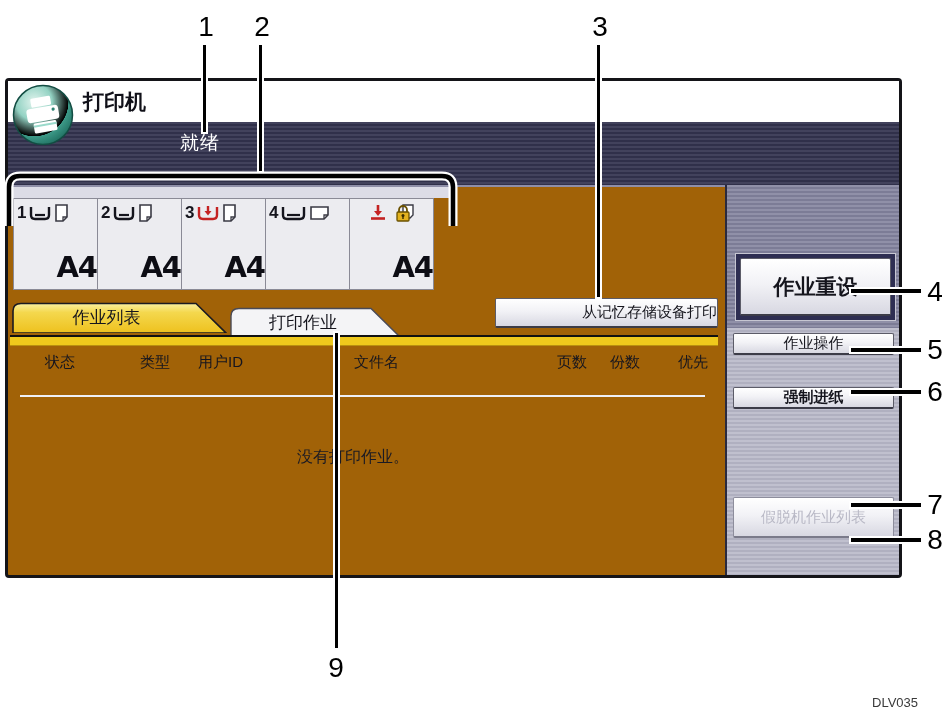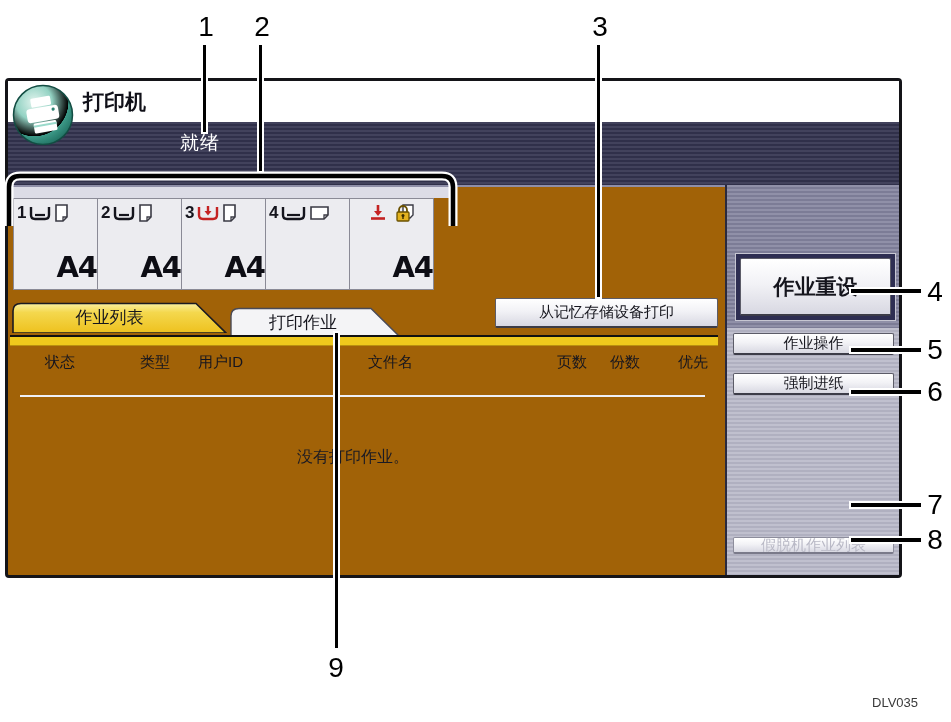--- a/index.html
+++ b/index.html
@@ -27,50 +27,50 @@
   .tray-icons.centered{justify-content:center;gap:6px;}
   .tray-num{font-size:17px;font-weight:700;color:#15151d;line-height:20px;}
   .tray-size{position:absolute;left:0;right:0;top:26px;text-align:right;
              font-size:29px;font-weight:700;color:#0d0d14;font-family:"DejaVu Sans","Liberation Sans",sans-serif;letter-spacing:-1px;margin-top:25px;}
 
   
   .tab{position:absolute;height:31px;}
   .tab svg{position:absolute;left:0;top:0;}
   .tab .tab-label{position:absolute;left:0;right:26px;top:0;bottom:0;display:flex;align-items:center;justify-content:center;
                   font-size:17px;color:#15151d;}
-  .tab-active{left:4px;top:221px;width:215px;padding-left:6px;}
+  .tab-active{left:4px;top:221px;width:215px;}
   .tab-inactive{left:222px;top:226px;width:172px;}
   .yellow-bar{position:absolute;left:2px;top:254px;width:708px;height:11px;background:#efc91c;
               border-top:2px solid #111;box-sizing:border-box;border-bottom:1px solid #b89010;}
 
   
   .col-h{position:absolute;top:272px;font-size:15px;color:#15151f;}
   .tbl-sep{position:absolute;left:12px;top:314px;width:685px;height:2px;background:#eef0f6;}
   .empty-msg{position:absolute;left:289px;top:366px;font-size:16px;color:#1a1a24;}
 
   
   .btn{box-sizing:border-box;background:linear-gradient(180deg,#ffffff 0%,#f2f2f6 45%,#d8d8e2 100%);
        border:1px solid #5c5c68;border-bottom:2px solid #3c3c48;border-radius:2px;
        display:flex;align-items:center;justify-content:center;font-size:15px;color:#15151d;
        box-shadow:inset 0 1px 0 #ffffff;}
-  .mem-btn{position:absolute;left:487px;top:217px;width:223px;height:30px;}
+  .mem-btn{position:absolute;left:487px;top:217px;width:223px;height:30px;justify-content:flex-end;}
 
   
   .side-dark{position:absolute;left:717px;top:104px;width:174px;height:143px;
              background:repeating-linear-gradient(180deg,#9090a8 0 2px,#7c7c96 2px 4px);
              border-left:2px solid #2a2a3e;box-sizing:border-box;}
   .side-light{position:absolute;left:717px;top:247px;width:174px;height:247px;
               background:repeating-linear-gradient(180deg,#c0c0ce 0 2px,#b0b0c0 2px 4px);
               border-left:2px solid #2a2a3e;box-sizing:border-box;}
   .reset-frame{position:absolute;left:727px;top:172px;width:161px;height:68px;box-sizing:border-box;
                background:#2e2e52;border:1px solid #c6c6d2;padding:4px;}
   .reset-btn{width:100%;height:100%;font-size:21px;font-weight:700;}
   .side-btn{position:absolute;left:725px;width:161px;height:22px;}
-  .btn-jo{top:252px;} .btn-ff{top:292px;}
-  .btn-spool{top:416px;height:17px;color:#b9b9c6;border-color:#8d8d9c;border-bottom-color:#7a7a8a;margin-top:40px;}
+  .btn-jo{top:252px;} .btn-ff{top:306px;font-weight:bold;}
+  .btn-spool{top:416px;height:41px;color:#b9b9c6;border-color:#8d8d9c;border-bottom-color:#7a7a8a;}
   .btn-err{top:452px;}
   .co-num{position:absolute;width:26px;height:32px;line-height:32px;text-align:center;
           font-size:28px;color:#000;z-index:10;}
   .vline{position:absolute;width:3px;background:#000;box-shadow:0 0 0 2px #fff;z-index:10;}
   .hline{position:absolute;height:4px;width:70px;left:851px;background:#000;box-shadow:0 0 0 2px #fff;z-index:10;}
   .bracket{position:absolute;left:4px;top:168px;z-index:10;}
   .fig-code{position:absolute;left:872px;top:695px;font-size:13px;color:#3a3a3a;z-index:10;}
 
   
   .ic{display:block;}
@@ -231,21 +231,21 @@
     </div>
     <div class="yellow-bar"></div>
 
     <div class="btn mem-btn">
       <span>从记忆存储设备打印</span>
     </div>
 
     <span class="col-h" style="left:37px">状态</span>
     <span class="col-h" style="left:132px">类型</span>
     <span class="col-h" style="left:190px">用户ID</span>
-    <span class="col-h" style="left:360px">文件名</span>
+    <span class="col-h" style="left:346px">文件名</span>
     <span class="col-h" style="left:549px">页数</span>
     <span class="col-h" style="left:602px">份数</span>
     <span class="col-h" style="left:670px">优先</span>
     <div class="tbl-sep"></div>
 
     <span class="empty-msg">没有打印作业。</span>
 
     <div class="side-dark"></div>
     <div class="side-light"></div>
 

